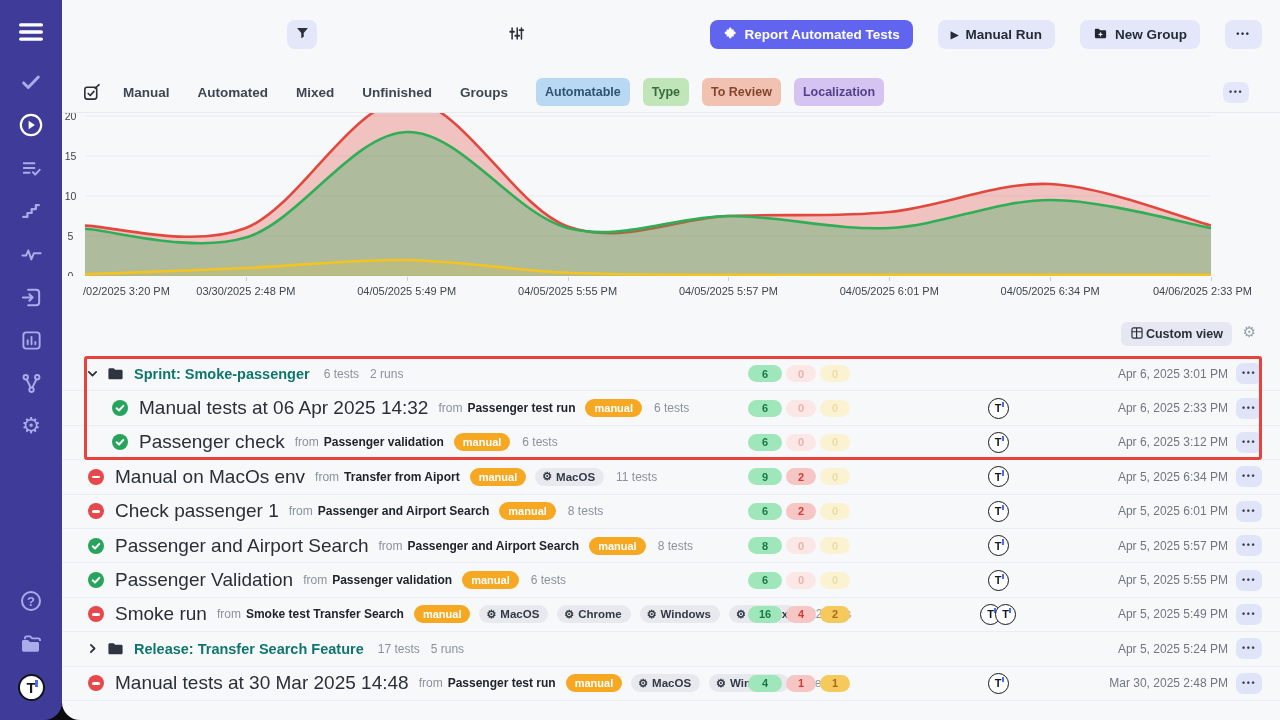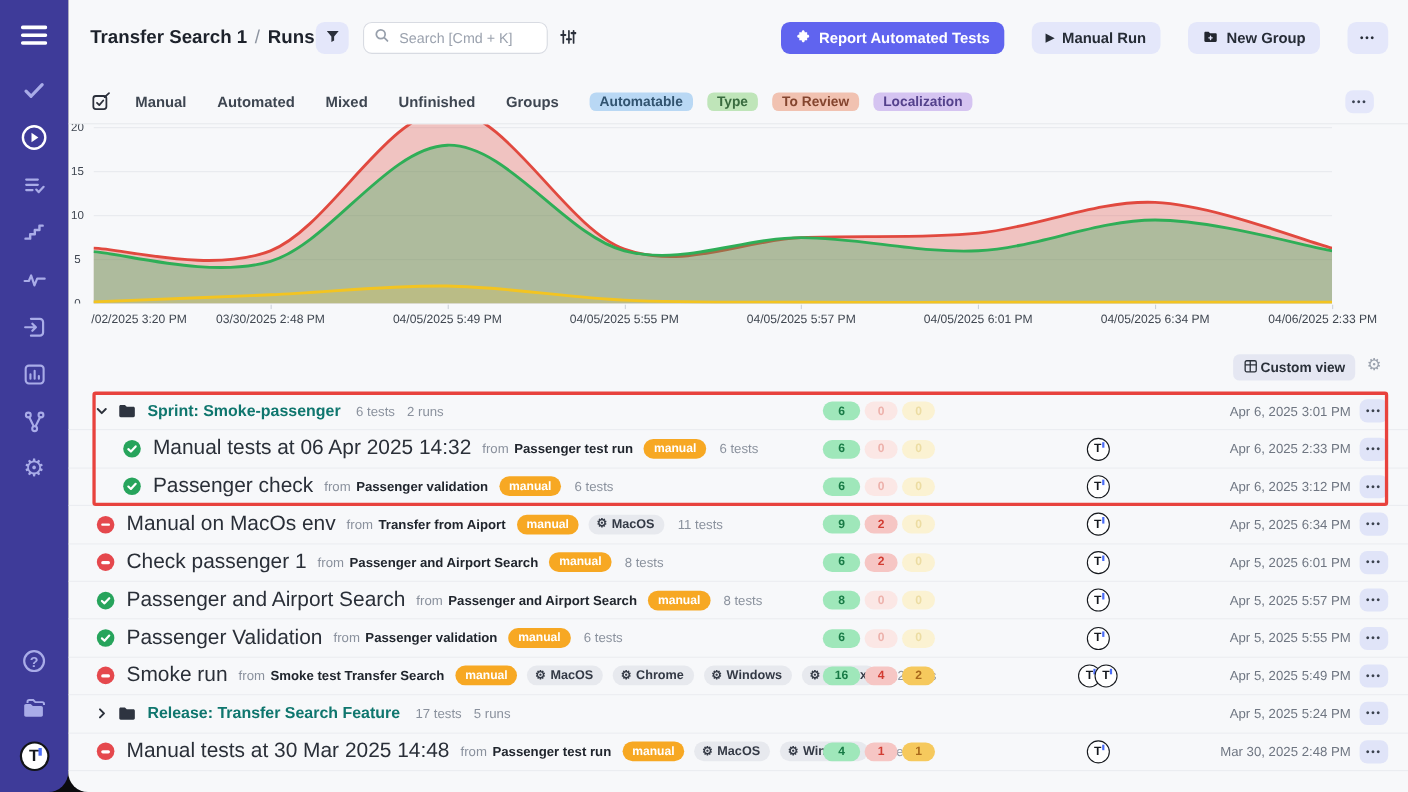--- a/index.html
+++ b/index.html
@@ -40,21 +40,21 @@
   .btn{height:29px;border:0;border-radius:8px;display:flex;align-items:center;gap:7px;padding:0 13px;
     font-size:13.5px;font-weight:600;color:#262c36;background:#e4e7fa;cursor:pointer;white-space:nowrap;}
   .btn.primary{background:#6064ef;color:#fff;}
   .btn.sq{width:37px;padding:0;justify-content:center;}
   .dots{font-size:9px;letter-spacing:1.6px;font-weight:700;line-height:1;}
 
   
   .tabs{position:absolute;top:80px;left:20px;right:0;height:24px;display:flex;align-items:center;}
   .ticon{margin-right:22px;display:flex;cursor:pointer;}
   .tab{font-size:13.5px;font-weight:600;color:#3e4651;margin-right:28px;cursor:pointer;}
-  .tagpill{height:17px;border-radius:6px;padding:0 9px;font-size:12.5px;font-weight:600;display:flex;
+  .tagpill{height:28px;border-radius:6px;padding:0 9px;font-size:12.5px;font-weight:600;display:flex;
     align-items:center;margin-right:13px;cursor:pointer;white-space:nowrap;}
   .tagpill.more{background:#e4e7fa;color:#3b4252;padding:0 8px;}
 
   
   .chart{position:absolute;top:112px;left:0;right:0;height:164px;border-top:1px solid #e8eaee;overflow:hidden;}
   .plot{position:absolute;left:23px;top:0;}
   .ylab{position:absolute;left:0;width:17px;text-align:center;font-size:10.5px;color:#3e4550;}
   .xrow{position:absolute;top:285px;left:0;right:0;height:14px;}
   .xlab{position:absolute;font-size:11px;color:#3f4650;white-space:nowrap;}
   .tickm{position:absolute;top:277px;width:1px;height:4px;background:#ccd1d9;}
@@ -183,39 +183,27 @@
             <b>T</b>
             <u></u>
           </span>
         </div>
       </div>
     </aside>
 
   <main class="main">
 
     <div class="hdr">
-      <div class="ptitle">
-        <span>Transfer Search 1</span><span class="sep">/</span><span>Runs</span>
-      </div>
       <button class="btn-filter">
         <span>
           <svg width="15" height="15" viewBox="0 0 18 18">
               <path d="M2.5 2.5h13l-5 6v4.4l-3 1.8V8.5z" fill="#2b303b"></path>
             </svg>
         </span>
       </button>
-      <div class="search">
-        <span>
-          <svg width="14" height="14" viewBox="0 0 16 16" fill="none" stroke="#98a0ac" stroke-width="1.8" stroke-linecap="round">
-            <circle cx="7" cy="7" r="4.6"></circle>
-              <path d="M10.6 10.6 14 14"></path>
-            </svg>
-        </span>
-        <input placeholder="Search [Cmd + K]" style="">
-      </div>
       <span class="sliders">
         <svg width="17" height="17" viewBox="0 0 20 20" fill="none" stroke="#2b303b" stroke-width="1.8" stroke-linecap="round">
           <path d="M6 3.5v13M12 3.5v13M17 3.5v13"></path>
             <path d="M3.8 8h4.4M9.8 12.6h4.4M14.8 6h4.4" stroke-width="2.2"></path>
           </svg>
       </span>
       <div class="hbtns">
         <button class="btn primary">
           <span>
             <svg width="15" height="15" viewBox="0 0 22 22">

